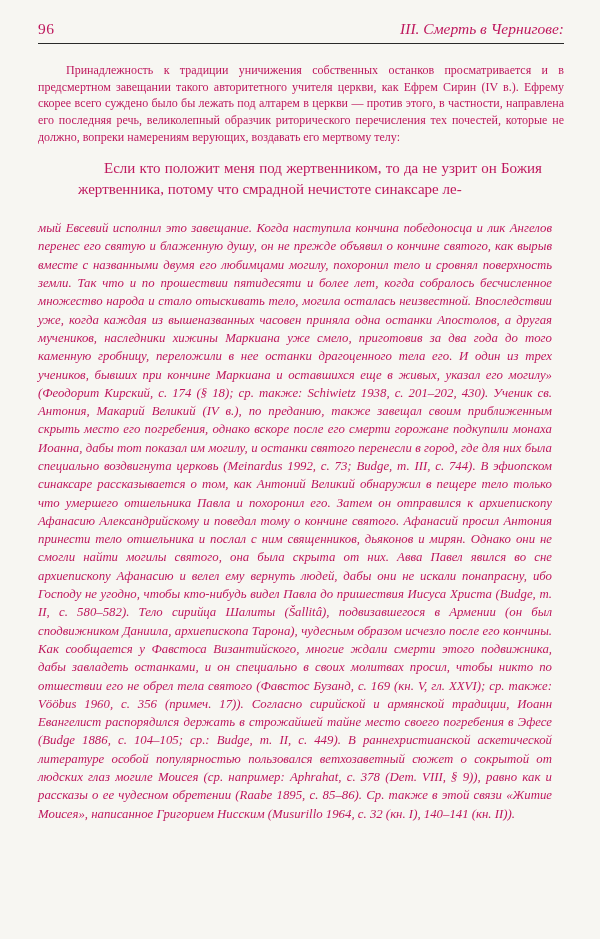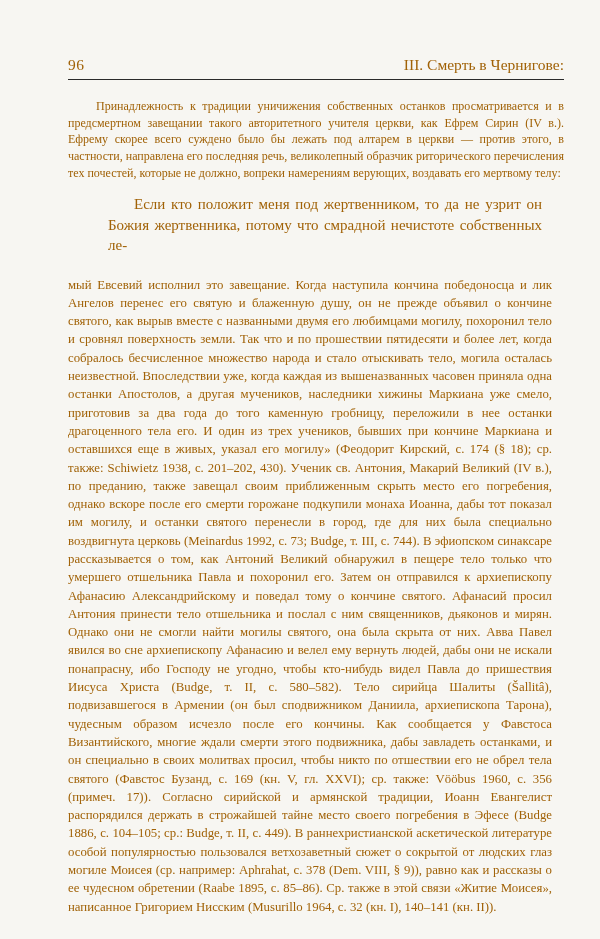--- a/index.html
+++ b/index.html
@@ -6,37 +6,37 @@
     margin: 0;
     padding: 0;
     background: #e9e7e2;
   }
   .page {
     position: relative;
     width: 600px;
     height: 939px;
     box-sizing: border-box;
     background: #f7f6f2;
-    padding: 20px 36px 24px 68px;
+    padding: 20px 36px 24px 38px;
     font-family: "Liberation Serif", "DejaVu Serif", serif;
-    color: #a16207;
+    color: #be185d;
     overflow: hidden;
   }
   .running-header {
     display: flex;
     justify-content: space-between;
     align-items: baseline;
     font-size: 15.5px;
   }
   .page-number {
     font-style: normal;
     letter-spacing: 0.5px;
   }
   .running-head {
-    margin-top: 36px;
+    font-style: italic;
   }
   .header-rule {
     border: 0;
     border-top: 1.6px solid #2a2a2a;
     margin: 5px 0 0 0;
   }
   .body-paragraph {
     margin: 18px 0 0 0;
     font-size: 12px;
     line-height: 1.39;
@@ -48,37 +48,38 @@
     font-size: 15px;
     line-height: 1.36;
     text-align: justify;
     text-indent: 26px;
   }
   .footnote {
     margin: 20px 12px 0 0;
     font-size: 12.8px;
     line-height: 1.43;
     text-align: justify;
+    font-style: italic;
   }
 </style>
 </head>
 <body>
 
 <div class="page">
 
   <header class="running-header">
     <span class="page-number">96</span>
     <span class="running-head">III. Смерть в Чернигове:</span>
   </header>
 
   <hr class="header-rule">
 
   <main>
 
     <p class="body-paragraph">Принадлежность к традиции уничижения собственных останков просматривается и в предсмертном завещании такого авторитетного учителя церкви, как Ефрем Сирин (IV в.). Ефрему скорее всего суждено было бы лежать под алтарем в церкви — против этого, в частности, направлена его последняя речь, великолепный образчик риторического перечисления тех почестей, которые не должно, вопреки намерениям верующих, воздавать его мертвому телу:</p>
 
-    <p class="quote">Если кто положит меня под жертвенником, то да не узрит он Божия жертвенника, потому что смрадной нечистоте собственных ле-</p>
+    <p class="quote">Если кто положит меня под жертвенником, то да не узрит он Божия жертвенника, потому что смрадной нечистоте синаксаре ле-</p>
 
     <div class="footnote">мый Евсевий исполнил это завещание. Когда наступила кончина победоносца и лик Ангелов перенес его святую и блаженную душу, он не прежде объявил о кончине святого, как вырыв вместе с названными двумя его любимцами могилу, похоронил тело и сровнял поверхность земли. Так что и по прошествии пятидесяти и более лет, когда собралось бесчисленное множество народа и стало отыскивать тело, могила осталась неизвестной. Впоследствии уже, когда каждая из вышеназванных часовен приняла одна останки Апостолов, а другая мучеников, наследники хижины Маркиана уже смело, приготовив за два года до того каменную гробницу, переложили в нее останки драгоценного тела его. И один из трех учеников, бывших при кончине Маркиана и оставшихся еще в живых, указал его могилу» (Феодорит Кирский, с. 174 (§ 18); ср. также: Schiwietz 1938, с. 201–202, 430). Ученик св. Антония, Макарий Великий (IV в.), по преданию, также завещал своим приближенным скрыть место его погребения, однако вскоре после его смерти горожане подкупили монаха Иоанна, дабы тот показал им могилу, и останки святого перенесли в город, где для них была специально воздвигнута церковь (Meinardus 1992, с. 73; Budge, т. III, с. 744). В эфиопском синаксаре рассказывается о том, как Антоний Великий обнаружил в пещере тело только что умершего отшельника Павла и похоронил его. Затем он отправился к архиепископу Афанасию Александрийскому и поведал тому о кончине святого. Афанасий просил Антония принести тело отшельника и послал с ним священников, дьяконов и мирян. Однако они не смогли найти могилы святого, она была скрыта от них. Авва Павел явился во сне архиепископу Афанасию и велел ему вернуть людей, дабы они не искали понапрасну, ибо Господу не угодно, чтобы кто-нибудь видел Павла до пришествия Иисуса Христа (Budge, т. II, с. 580–582). Тело сирийца Шалиты (Šallitâ), подвизавшегося в Армении (он был сподвижником Даниила, архиепископа Тарона), чудесным образом исчезло после его кончины. Как сообщается у Фавстоса Византийского, многие ждали смерти этого подвижника, дабы завладеть останками, и он специально в своих молитвах просил, чтобы никто по отшествии его не обрел тела святого (Фавстос Бузанд, с. 169 (кн. V, гл. XXVI); ср. также: Vööbus 1960, с. 356 (примеч. 17)). Согласно сирийской и армянской традиции, Иоанн Евангелист распорядился держать в строжайшей тайне место своего погребения в Эфесе (Budge 1886, с. 104–105; ср.: Budge, т. II, с. 449). В раннехристианской аскетической литературе особой популярностью пользовался ветхозаветный сюжет о сокрытой от людских глаз могиле Моисея (ср. например: Aphrahat, с. 378 (Dem. VIII, § 9)), равно как и рассказы о ее чудесном обретении (Raabe 1895, с. 85–86). Ср. также в этой связи «Житие Моисея», написанное Григорием Нисским (Musurillo 1964, с. 32 (кн. I), 140–141 (кн. II)).</div>
 
   </main>
 
 </div>
 
 </body></html>

